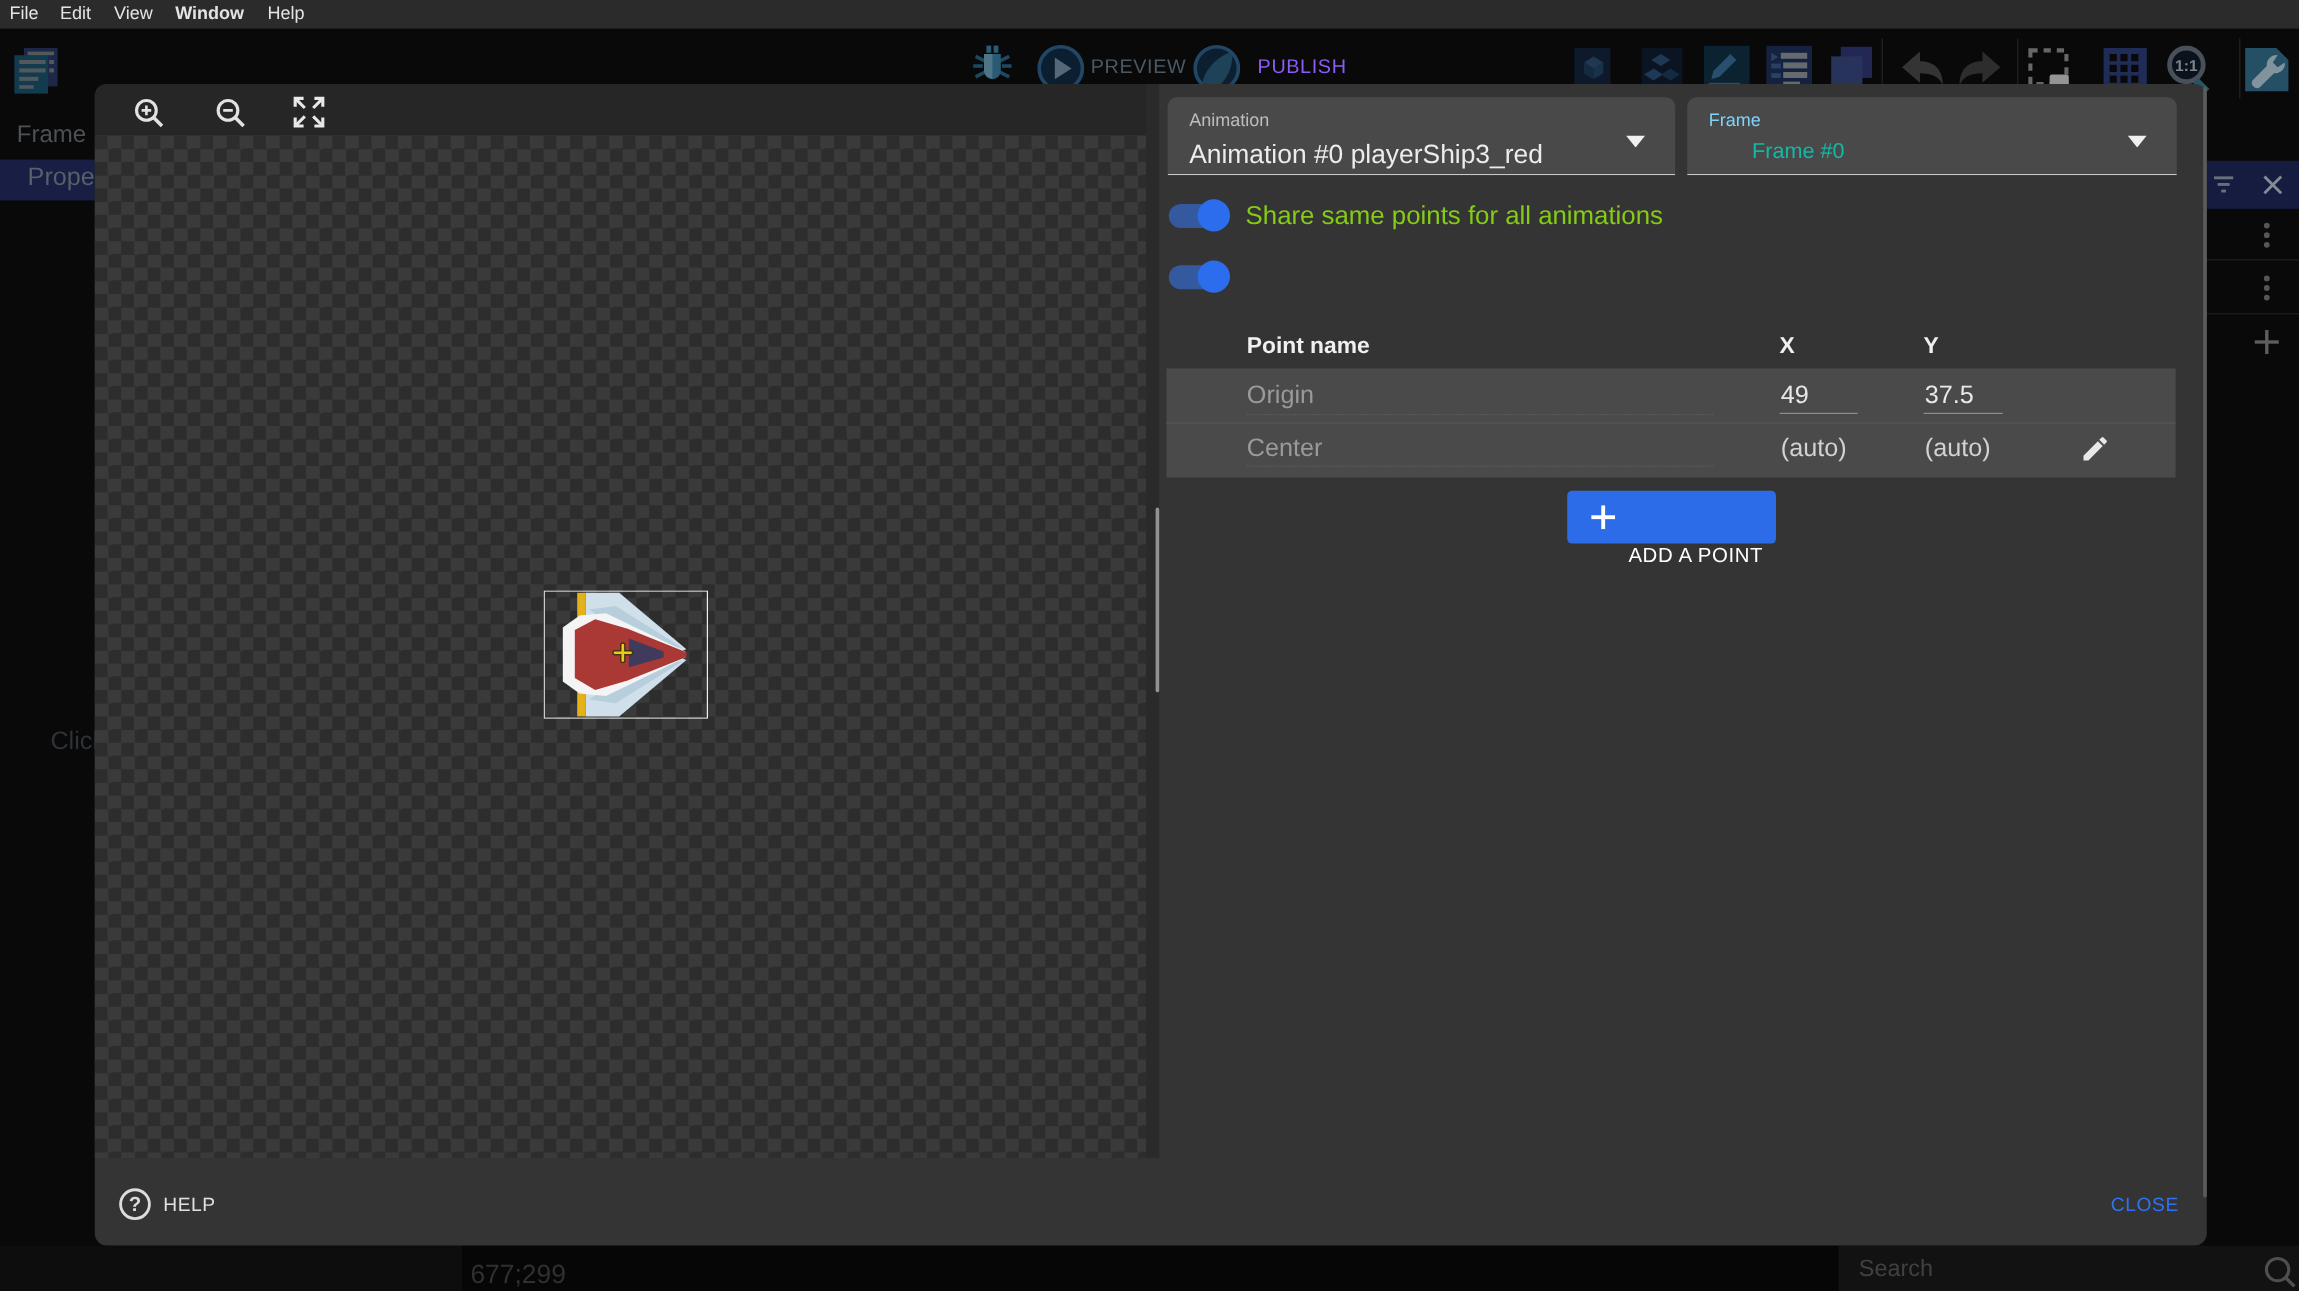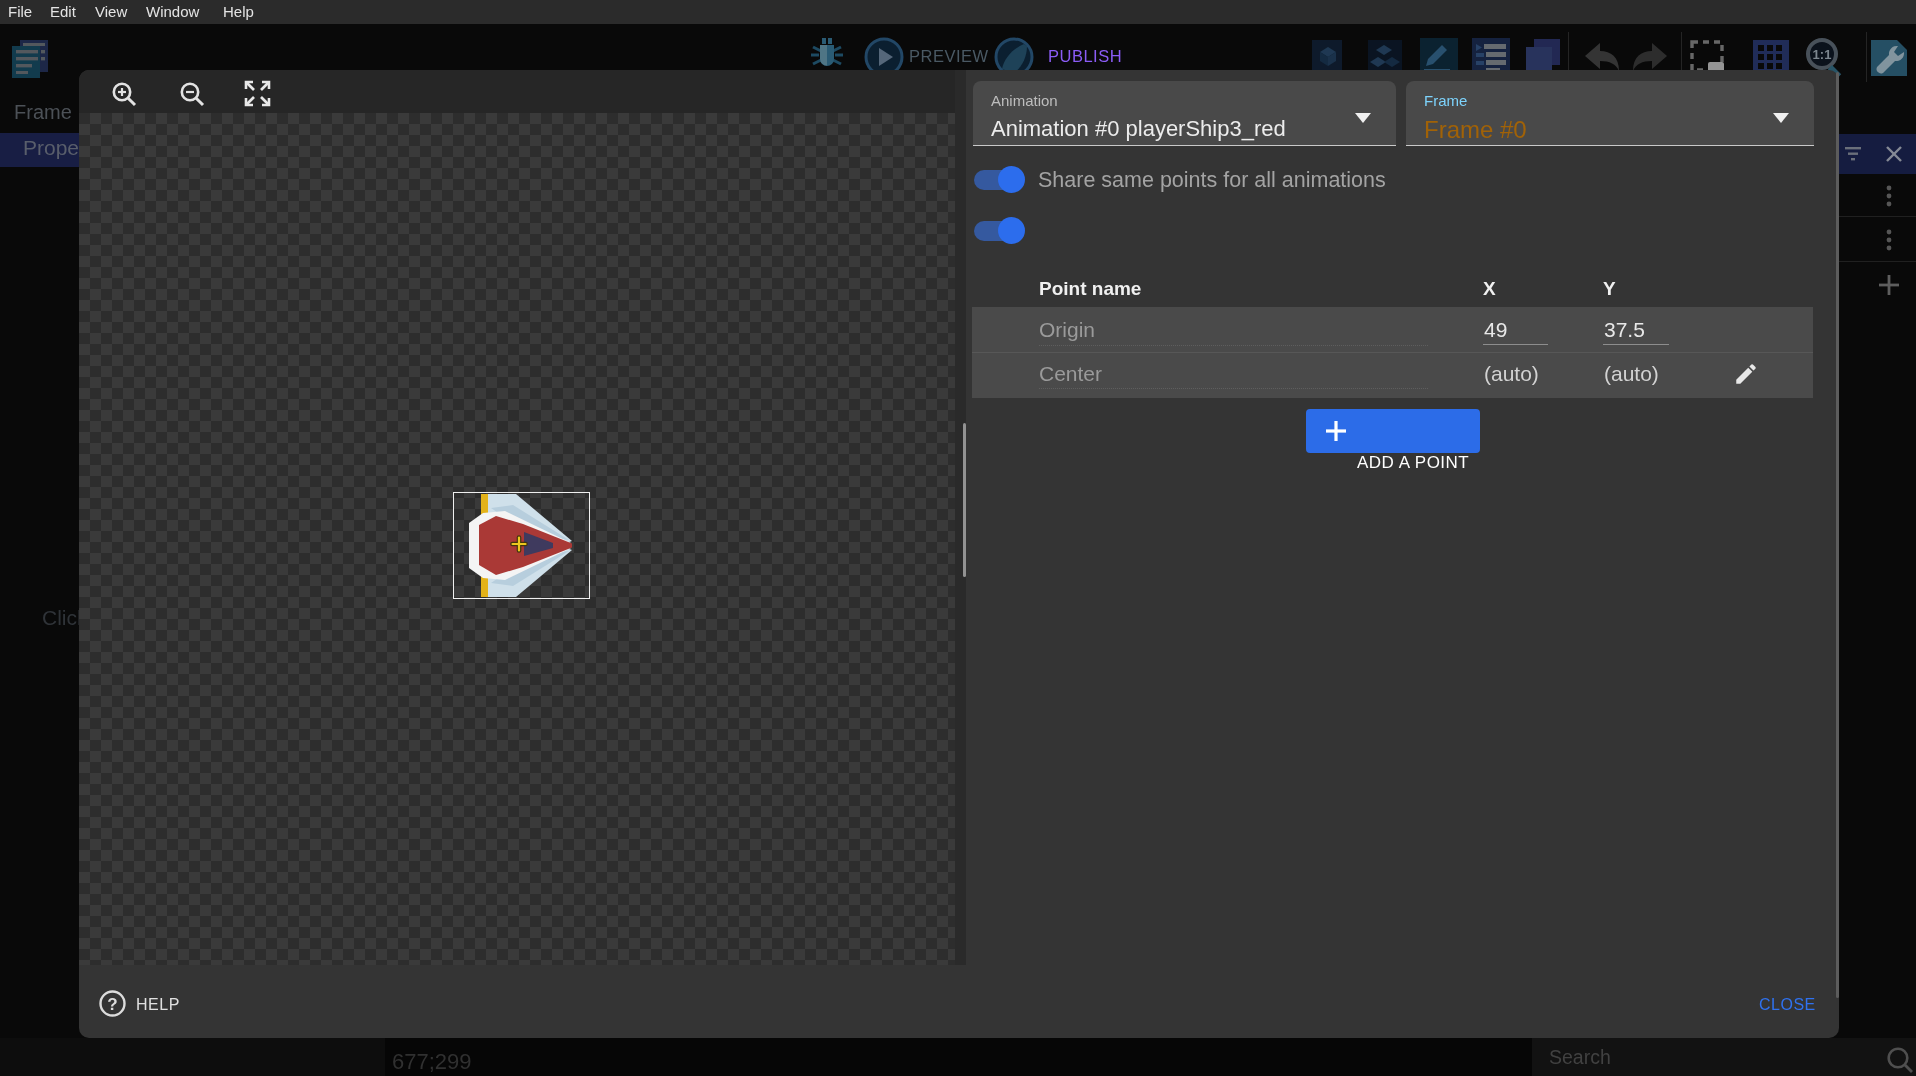--- a/index.html
+++ b/index.html
@@ -9,21 +9,21 @@
   #stage { position:relative; width:1916px; height:1076px; }
 </style>
 </head>
 <body>
 <div id="stage">
 
   <div class="abs" style="left:0;top:0;width:1916px;height:24px;background:#2b2b2b;"></div>
   <div class="abs" style="left:8px;top:0;height:24px;line-height:24px;font-size:15px;color:#e4e4e4;">File</div>
   <div class="abs" style="left:50px;top:0;height:24px;line-height:24px;font-size:15px;color:#e4e4e4;">Edit</div>
   <div class="abs" style="left:95px;top:0;height:24px;line-height:24px;font-size:15px;color:#e4e4e4;">View</div>
-  <div class="abs" style="left:146px;top:0;height:19px;line-height:24px;font-size:15px;color:#e4e4e4;">Window</div>
+  <div class="abs" style="left:146px;top:0;height:19px;line-height:24px;font-size:15px;color:#e4e4e4;font-weight:bold;">Window</div>
   <div class="abs" style="left:223px;top:0;height:24px;line-height:24px;font-size:15px;color:#e4e4e4;">Help</div>
 
   <div class="abs" style="left:0;top:24px;width:1916px;height:1052px;background:#090909;"></div>
 
   <svg class="abs" style="left:10px;top:38px;" width="40" height="42" viewBox="0 0 40 42">
     <rect x="10" y="2" width="28" height="32" fill="#1d2747"></rect>
     <rect x="2" y="8" width="28" height="32" fill="#123b4d"></rect>
     <rect x="13" y="5" width="22" height="3" fill="#53585d"></rect>
     <rect x="6" y="12" width="22" height="3.4" fill="#53585d"></rect>
     <rect x="31" y="12" width="4" height="3.4" fill="#53585d"></rect>
@@ -239,28 +239,28 @@
 
   <div class="abs" style="left:973px;top:81px;width:423px;height:65px;background:#494949;border-radius:8px 8px 0 0;border-bottom:1px solid #c9c9c9;"></div>
   <div class="abs" style="left:991px;top:92px;font-size:15px;color:#bdbdbd;">Animation</div>
   <div class="abs" style="left:991px;top:116px;font-size:22px;color:#ececec;">Animation #0 playerShip3_red</div>
   <svg class="abs" style="left:1355px;top:113px;" width="16" height="10" viewBox="0 0 16 10">
       <path d="M0 0 H16 L8 10 Z" fill="#f0f0f0"></path>
     </svg>
 
   <div class="abs" style="left:1406px;top:81px;width:408px;height:65px;background:#494949;border-radius:8px 8px 0 0;border-bottom:1px solid #c9c9c9;"></div>
   <div class="abs" style="left:1424px;top:92px;font-size:15px;color:#7dd3fc;">Frame</div>
-  <div class="abs" style="left:1424px;top:116px;font-size:24px;color:#a16207;">Frame #0</div>
+  <div class="abs" style="left:1460px;top:116px;font-size:18px;color:#14b8a6;">Frame #0</div>
   <svg class="abs" style="left:1773px;top:113px;" width="16" height="10" viewBox="0 0 16 10">
       <path d="M0 0 H16 L8 10 Z" fill="#f0f0f0"></path>
     </svg>
 
   <div class="abs" style="left:974px;top:170px;width:50px;height:20px;border-radius:10px;background:#35599f;"></div>
   <div class="abs" style="left:998px;top:166px;width:27px;height:27px;border-radius:50%;background:#2c6ded;"></div>
-  <div class="abs" style="left:1038px;top:168px;font-size:21.5px;color:#a3a3a3;">Share same points for all animations</div>
+  <div class="abs" style="left:1038px;top:168px;font-size:21.5px;color:#84cc16;">Share same points for all animations</div>
 
   <div class="abs" style="left:974px;top:221px;width:50px;height:20px;border-radius:10px;background:#35599f;"></div>
   <div class="abs" style="left:998px;top:217px;width:27px;height:27px;border-radius:50%;background:#2c6ded;"></div>
 
   <div class="abs" style="left:1039px;top:278px;font-size:19px;font-weight:bold;color:#f0f0f0;">Point name</div>
   <div class="abs" style="left:1483px;top:278px;font-size:19px;font-weight:bold;color:#f0f0f0;">X</div>
   <div class="abs" style="left:1603px;top:278px;font-size:19px;font-weight:bold;color:#f0f0f0;">Y</div>
 
   <div class="abs" style="left:972px;top:307px;width:841px;height:91px;background:#4a4a4a;"></div>
   <div class="abs" style="left:972px;top:351.5px;width:841px;height:1px;background:#575757;"></div>

